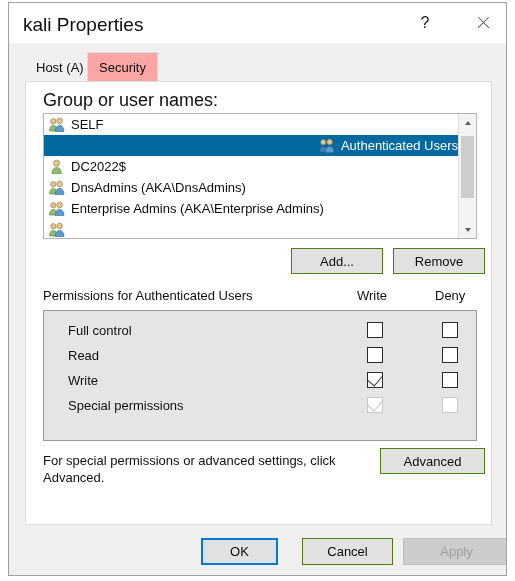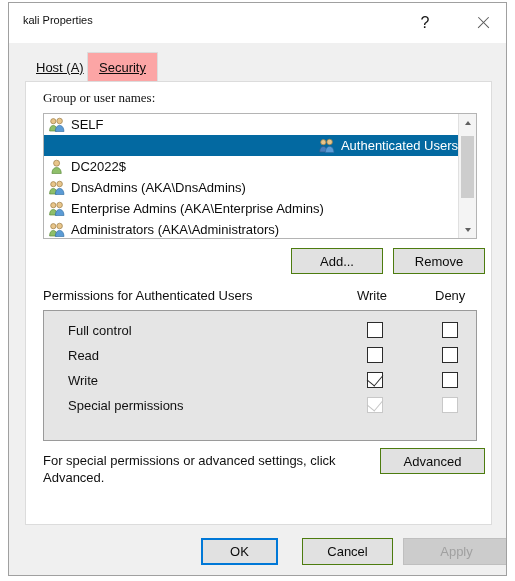--- a/index.html
+++ b/index.html
@@ -30,21 +30,21 @@
     left: 0; top: 0;
     width: 100%;
     height: 40px;
     background: #ffffff;
     box-sizing: border-box;
   }
   .title-text {
     position: absolute;
     left: 14px;
     top: 11px;
-    font-size: 11px;
+    font-size: 19px;
     color: #0f0f0f;
     white-space: nowrap;
     text-align: center;
   }
   .title-btn {
     position: absolute;
     top: 0;
     width: 46px;
     height: 40px;
     display: flex;
@@ -90,21 +90,20 @@
     top: 9px;
     height: 30px;
     padding: 0 11px;
     display: flex;
     align-items: center;
     font-size: 13px;
     color: #0c0c0c;
     box-sizing: border-box;
     white-space: nowrap;
     cursor: default;
-    text-decoration: underline;
   }
   .tab.inactive {
     left: 16px;
     background: transparent;
   }
   .tab.active {
     left: 78px;
     background: #fca5a5;
     border-top: 1px solid #dcdcdc;
     border-left: 1px solid #dcdcdc;
@@ -119,24 +118,23 @@
     top: 78px;
     width: 467px;
     height: 444px;
     background: #ffffff;
     border: 1px solid #dcdcdc;
     box-sizing: border-box;
   }
 
   .lbl {
     position: absolute;
-    font-size: 13px;
+    font-size: 18px;
     color: #101010;
     white-space: nowrap;
-    font-family: Liberation Serif, serif;
   }
 
   
   .listbox {
     position: absolute;
     left: 17px;
     top: 31px;
     width: 434px;
     height: 126px;
     border: 1px solid #b4b4b4;
@@ -411,21 +409,20 @@
 
         <div class="row">
           <span class="ico">
             <svg width="16" height="15" viewBox="0 0 16 15">
               <circle cx="4.3" cy="4.2" r="2.6" fill="#e8c58a" stroke="#9a7b46" stroke-width="0.7"></circle>
               <path d="M0.6 14 C0.6 10.2 2.2 8.5 4.3 8.5 C6.4 8.5 8 10.2 8 14 Z" fill="#8fbf6a" stroke="#5d8d3c" stroke-width="0.7"></path>
               <circle cx="10.6" cy="4.0" r="2.8" fill="#e8c58a" stroke="#9a7b46" stroke-width="0.7"></circle>
               <path d="M6.4 14.6 C6.4 10.4 8.3 8.4 10.6 8.4 C12.9 8.4 14.9 10.4 14.9 14.6 Z" fill="#5b9bd5" stroke="#2e6da4" stroke-width="0.7"></path>
             </svg>
           </span>
-          <span class="row-label">Administrators (AKA\Administrators)</span>
         </div>
 
       </div>
 
       <div class="scrollbar">
         <div class="sb-btn up">
           <span class="sb-arrow up"></span>
         </div>
         <div class="sb-thumb"></div>
         <div class="sb-btn down">

